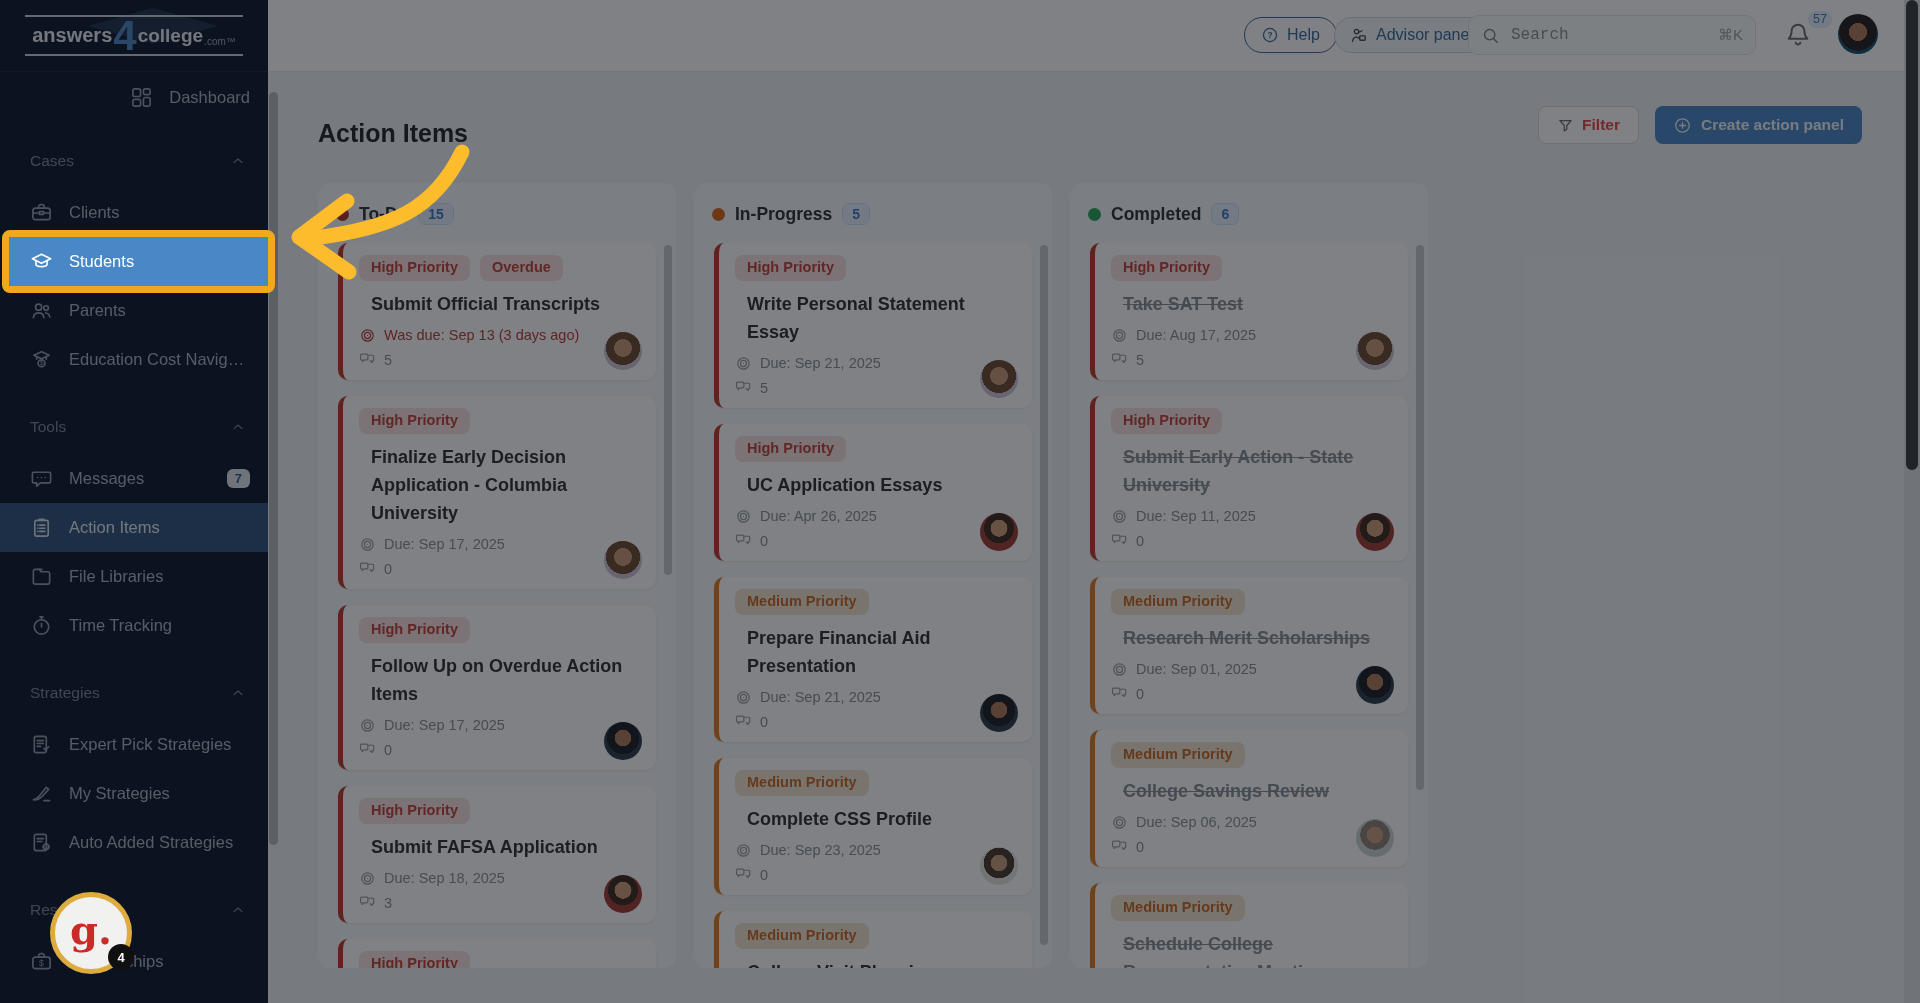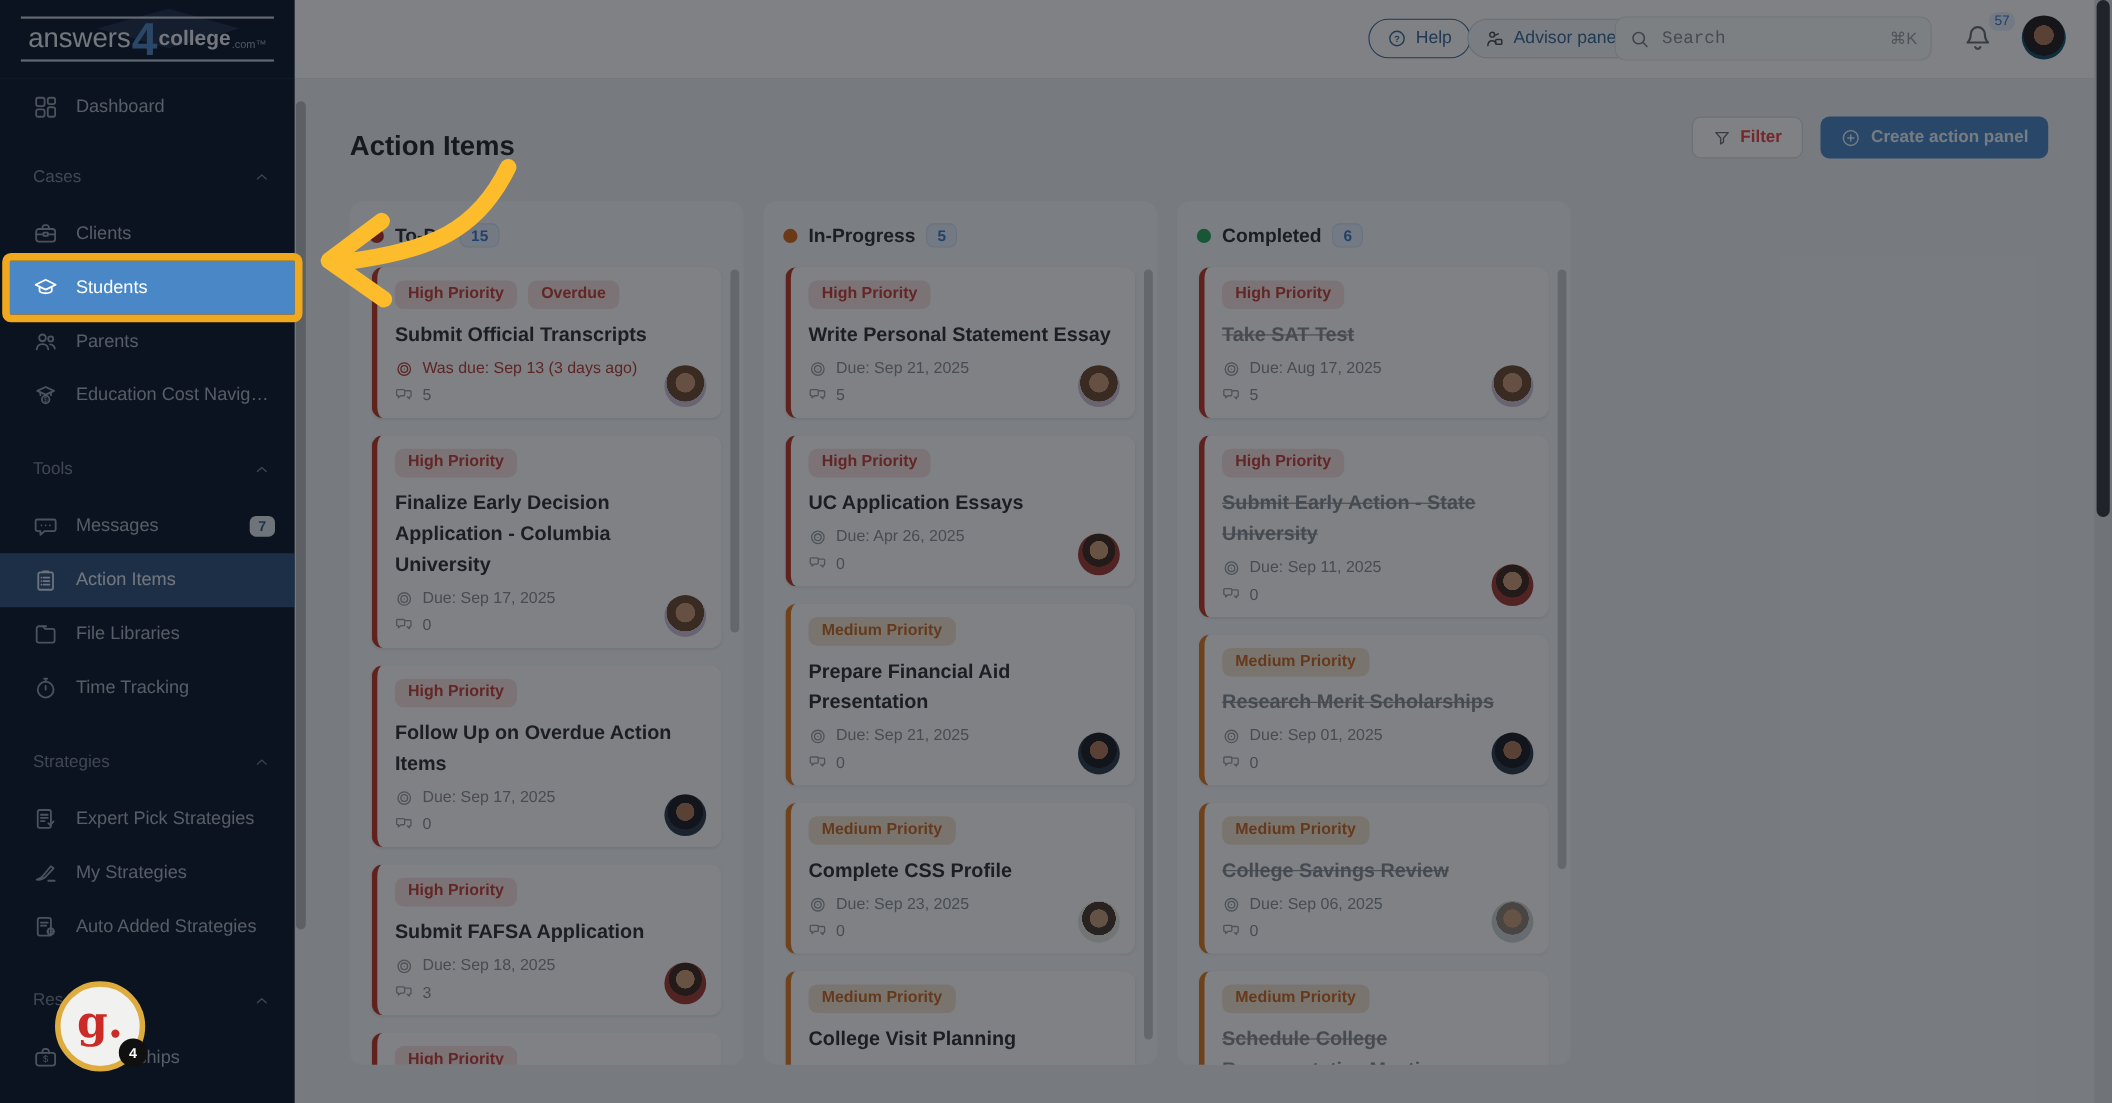--- a/index.html
+++ b/index.html
@@ -8,28 +8,28 @@
        -webkit-font-smoothing:antialiased;}
   .stage{position:absolute;inset:0;}
 
   
   .sidebar{position:absolute;left:0;top:0;width:268px;height:1003px;background:#101b2e;color:#aab3c2;}
   .logo{position:relative;height:71px;display:flex;align-items:center;justify-content:center;border-bottom:1px solid #1d2940;cursor:pointer;}
   .logo-cap{position:absolute;left:88px;top:8px;width:130px;height:56px;background:#22314e;
             clip-path:polygon(50% 0,100% 32%,50% 64%,0 32%);opacity:.95;}
   .logo-text{position:relative;z-index:1;display:flex;align-items:center;color:#e8ecf2;
              border-top:2px solid #c6cfdd;border-bottom:2px solid #c6cfdd;padding:3px 7px;}
-  .lw1{font-size:25px;font-weight:400;}
+  .lw1{font-size:20px;font-weight:700;}
   .l4{font-size:42px;font-weight:700;color:#4f86c2;margin:0 1px;line-height:.75;}
   .lw2{font-size:19px;font-weight:600;}
   .ltld{font-size:10px;color:#9aa5b5;align-self:flex-end;margin-bottom:4px;margin-left:1px;}
 
   .s-rows{position:relative;}
   .s-item{height:49px;display:flex;align-items:center;gap:16px;padding:0 18px 0 30px;font-size:16.5px;cursor:pointer;}
-  .s-item:first-child{margin-top:4px;height:42px;}
+  .s-item:first-child{margin-top:4px;height:42px;justify-content:flex-end;}
   .s-icon{width:23px;height:23px;color:#939eb0;flex:0 0 auto;display:flex;}
   .s-icon svg{width:23px;height:23px;}
   .s-label{white-space:nowrap;overflow:hidden;text-overflow:ellipsis;}
   .s-badge{margin-left:auto;background:#dde4ec;color:#3b5e8c;font-size:13px;font-weight:700;
            border-radius:6px;padding:3px 8px;line-height:1;}
   .s-item.active{background:#34557e;color:#e3ebf4;}
   .s-item.active .s-icon{color:#d7e2ef;}
 
   .s-section{height:30px;margin-top:28px;margin-bottom:12px;display:flex;align-items:center;
              padding:0 22px 0 30px;font-size:15.5px;color:#7c8698;cursor:pointer;}
@@ -89,21 +89,21 @@
   .col-thumb{width:8px;background:#c6c9cd;border-radius:4px;}
 
   .card{position:relative;background:#ffffff;border-radius:10px;margin:0 8px 16px 8px;
         padding:12px 14px 10px 16px;border-left:5px solid #c0392b;
         box-shadow:0 1px 2px rgba(40,45,55,.08);cursor:pointer;}
   .card.medium{border-left-color:#e07b26;}
   .pills{display:flex;gap:10px;margin-bottom:9px;}
   .pill{font-size:14.5px;font-weight:600;border-radius:8px;padding:5px 12px;line-height:1.1;}
   .pill.high{background:#f7e2e1;color:#c4423c;}
   .pill.medium{background:#f3e7d2;color:#c96a28;}
-  .card h3{margin:0 0 7px 0;font-size:18px;line-height:28px;font-weight:700;color:#2e3238;padding-right:6px;}
+  .card h3{margin:0 0 7px 12px;font-size:18px;line-height:28px;font-weight:700;color:#2e3238;padding-right:6px;}
   .card.done h3{color:#888e96;text-decoration:line-through;}
   .meta{display:flex;align-items:center;gap:8px;font-size:14.5px;color:#8a9099;height:21px;margin-bottom:4px;}
   .meta svg{width:17px;height:17px;color:#9aa0a8;}
   .meta.overdue{color:#b8403a;}
   .meta.overdue svg{color:#b8403a;}
   .meta.comments{height:20px;margin-bottom:0;}
   .av{position:absolute;right:14px;bottom:10px;width:38px;height:38px;border-radius:50%;}
   .a1{background:radial-gradient(circle at 50% 42%, #c99a78 0 30%, #6e4a33 31% 58%, #cfc3d8 59%);}
   .a2{background:radial-gradient(circle at 50% 40%, #cf9d77 0 28%, #3f2a22 29% 50%, #a23b35 51%);}
   .a3{background:radial-gradient(circle at 50% 42%, #b07a5c 0 28%, #1d2026 29% 55%, #2e3d4d 56%);}

